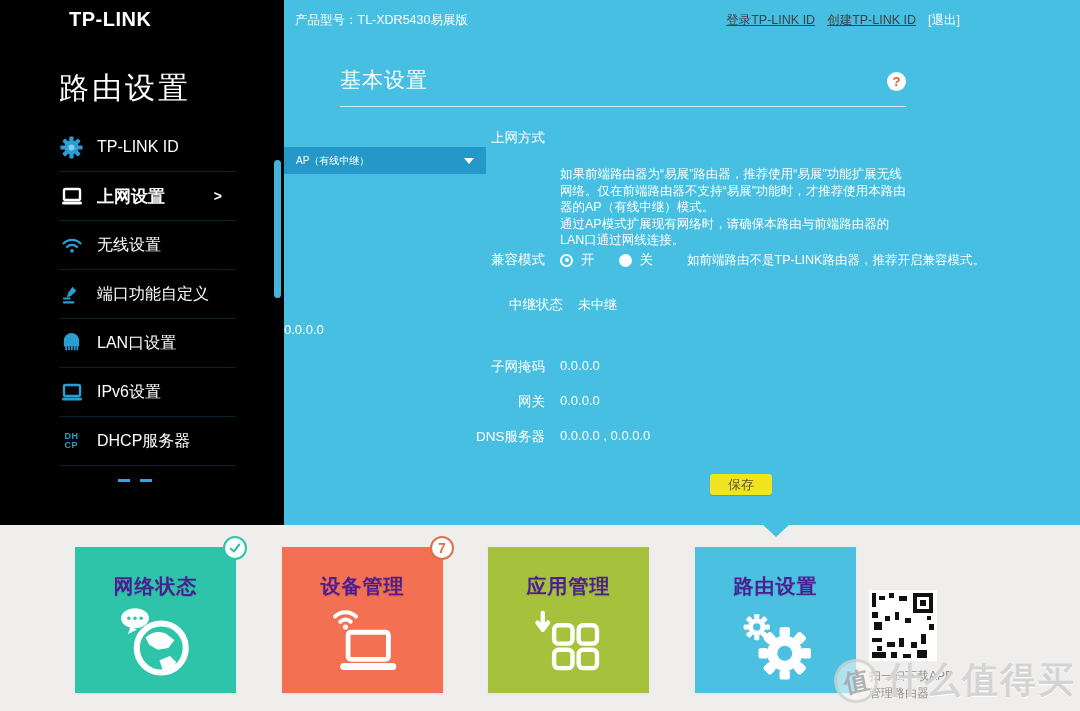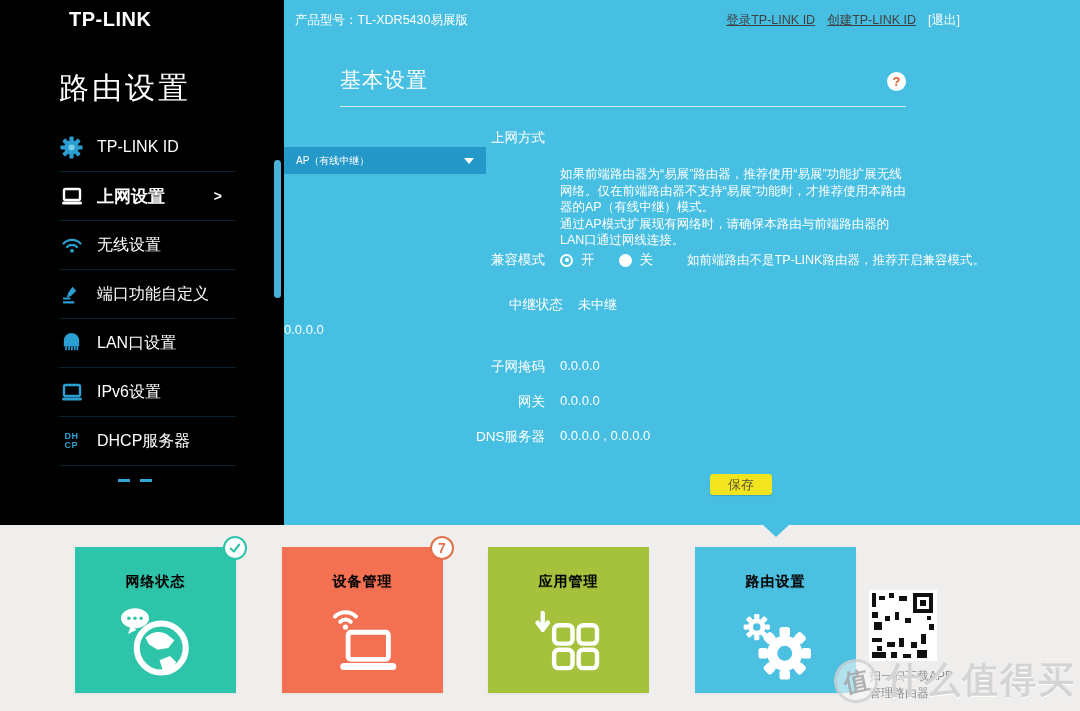--- a/index.html
+++ b/index.html
@@ -56,21 +56,21 @@
   .radio.on::after { content:""; position:absolute; left:2.5px; top:2.5px; width:4px; height:4px; border-radius:50%; background:#fff; }
   .radio.off { background:#fff; }
   .radio-label { margin-right:16px; cursor:pointer; }
   .compat-note { font-size:12.5px; margin-left:10px; }
 
   .save-btn { position:absolute; left:426px; top:474px; width:62px; height:21px; background:#f2e41f; border:none; border-radius:3px; color:#595932; font-size:13px; cursor:pointer; line-height:20px; text-align:center; box-shadow:0 1px 1px rgba(0,0,0,.15); }
 
   
   .bottom { position:absolute; left:0; top:525px; width:1080px; height:186px; background:#f0eeec; }
   .tile { position:absolute; top:22px; width:161px; height:146px; cursor:pointer; box-shadow:0 1px 2px rgba(0,0,0,.06); }
-  .tile-title { margin-top:26px; text-align:center; color:#000000; font-size:14px; font-weight:bold; letter-spacing:1px; text-shadow:0 1px 1px rgba(0,0,0,.15); }
+  .tile-title { margin-top:26px; text-align:center; color:#4c1d95; font-size:20px; font-weight:bold; letter-spacing:1px; text-shadow:0 1px 1px rgba(0,0,0,.15); }
   .tile-icon { position:absolute; left:50%; top:52px; transform:translateX(-50%); }
   .badge { position:absolute; top:-11px; right:-11px; width:24px; height:24px; border-radius:50%; background:#fff; border:2px solid; display:flex; align-items:center; justify-content:center; font-size:14px; font-weight:bold; }
   .qr-block { position:absolute; left:869px; top:65px; }
   .qr { width:68px; height:71px; background:#fff; }
   .qr-caption { margin-top:7px; color:#8f8f8f; font-size:12px; line-height:17px; }
 
   .watermark { position:absolute; right:4px; bottom:6px; display:flex; align-items:center; gap:8px; z-index:6; pointer-events:none; }
   .wm-circle { width:44px; height:44px; border:3px solid rgba(190,190,190,.55); border-radius:50%; background:rgba(248,248,248,.6); color:rgba(160,160,160,.8); font-size:25px; font-weight:bold; display:flex; align-items:center; justify-content:center; transform:rotate(-12deg); }
   .wm-text { font-size:36px; font-weight:bold; color:rgba(205,205,205,.85); letter-spacing:2px; text-shadow:0 1px 0 #fff; }
 </style>

